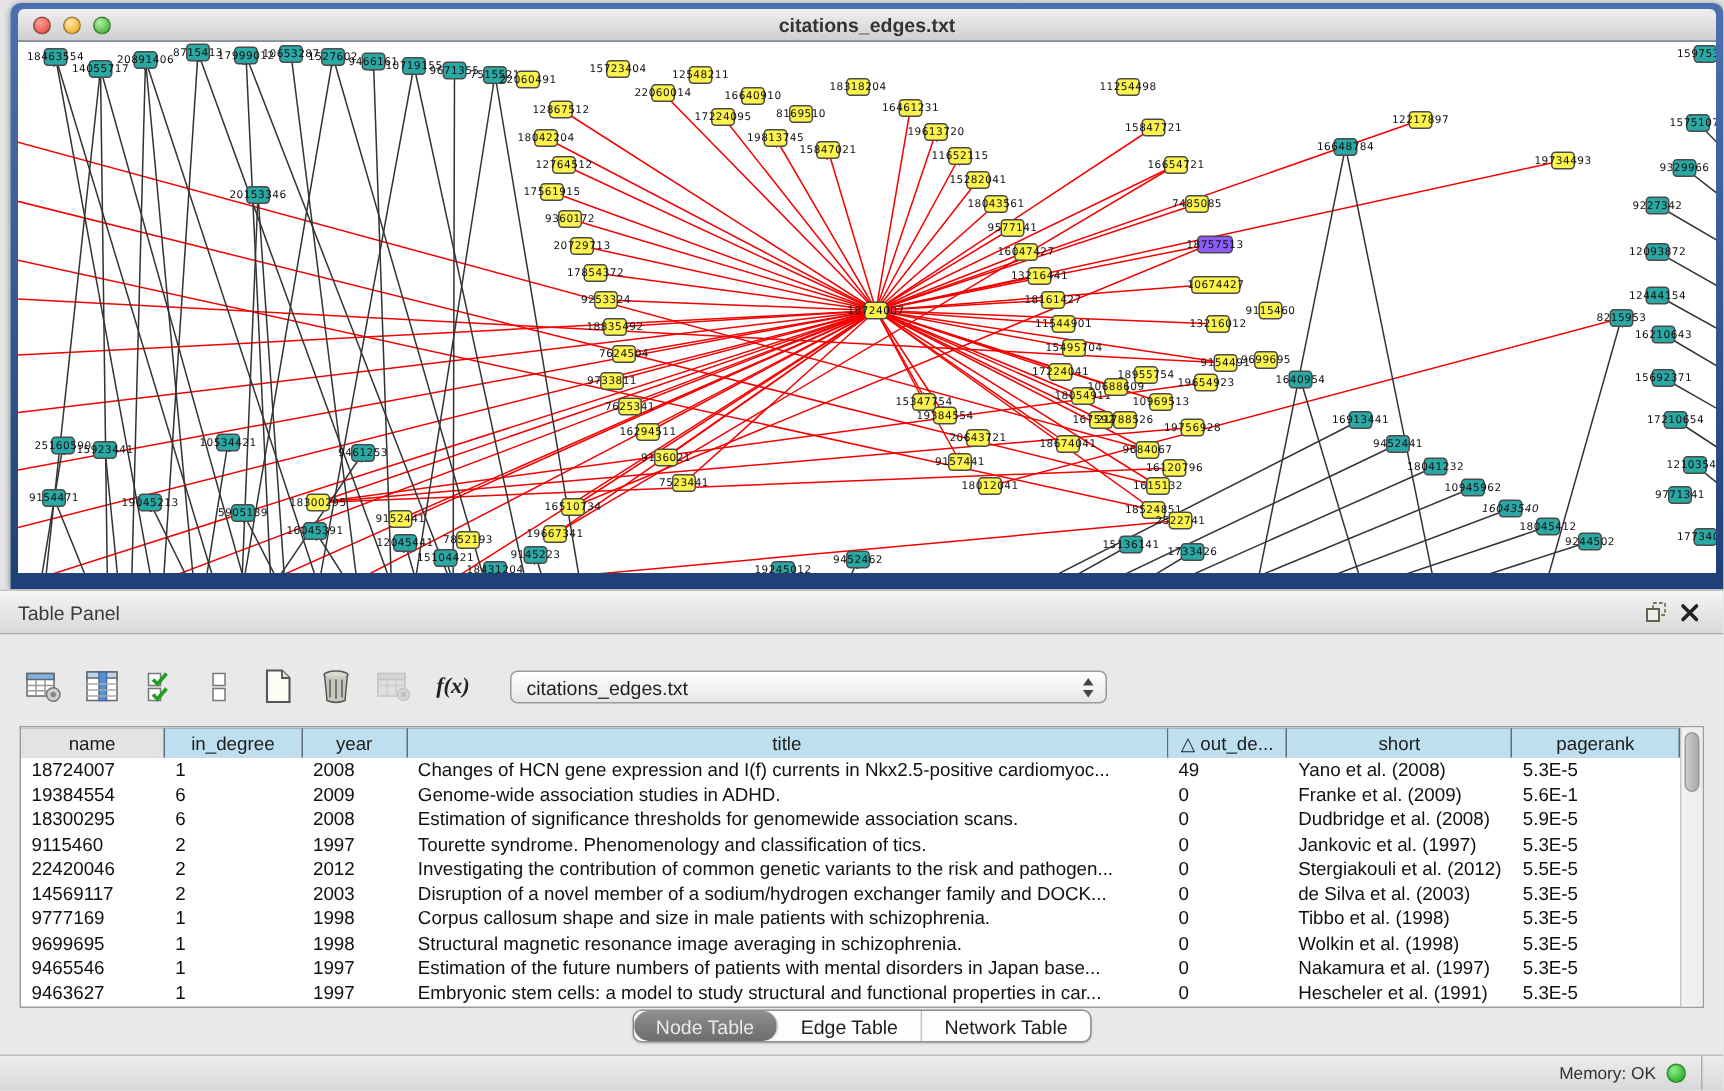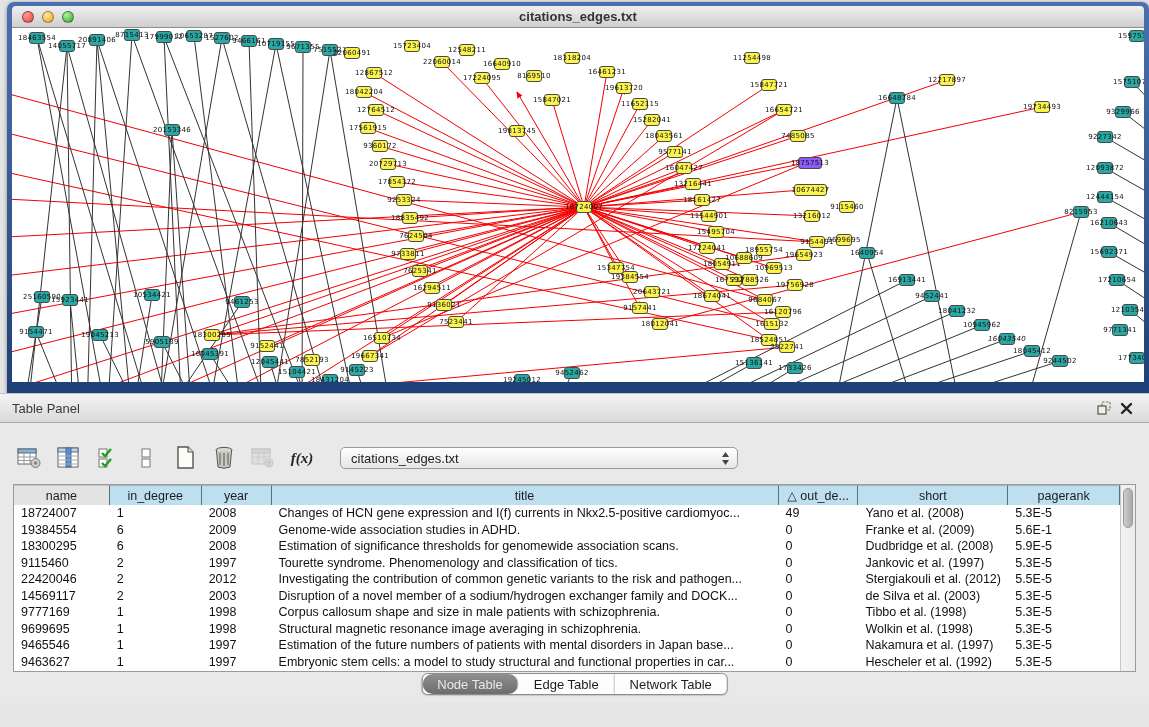--- a/index.html
+++ b/index.html
@@ -335,21 +335,21 @@
           </div>
           <div class="gnode" style="left: 447px; top: 16px; background: rgb(252, 244, 76);">
             <span class="glabel">12548211</span>
           </div>
           <div class="gnode" style="left: 462px; top: 44px; background: rgb(252, 244, 76);">
             <span class="glabel">17224095</span>
           </div>
           <div class="gnode" style="left: 482px; top: 30px; background: rgb(252, 244, 76);">
             <span class="glabel">16640910</span>
           </div>
-          <div class="gnode" style="left: 497px; top: 58px; background: rgb(252, 244, 76); margin-top: 39px;">
+          <div class="gnode" style="left: 497px; top: 58px; background: rgb(252, 244, 76);">
             <span class="glabel">19813745</span>
           </div>
           <div class="gnode" style="left: 514px; top: 42px; background: rgb(252, 244, 76);">
             <span class="glabel">8169510</span>
           </div>
           <div class="gnode" style="left: 532px; top: 66px; background: rgb(252, 244, 76);">
             <span class="glabel">15847021</span>
           </div>
           <div class="gnode" style="left: 552px; top: 24px; background: rgb(252, 244, 76);">
             <span class="glabel">18318204</span>
@@ -792,30 +792,35 @@
               <div class="tcell" style="width: 80px;">0</div>
               <div class="tcell" style="width: 150px;">Nakamura et al. (1997)</div>
               <div class="tcell" style="width: 112px;">5.3E-5</div>
             </div>
             <div class="trow">
               <div class="tcell" style="width: 96px;">9463627</div>
               <div class="tcell" style="width: 92px;">1</div>
               <div class="tcell" style="width: 70px;">1997</div>
               <div class="tcell" style="width: 508px;">Embryonic stem cells: a model to study structural and functional properties in car...</div>
               <div class="tcell" style="width: 80px;">0</div>
-              <div class="tcell" style="width: 150px;">Hescheler et al. (1992)</div>
+              <div class="tcell" style="width: 150px;">Hescheler et al. (1991)</div>
               <div class="tcell" style="width: 112px;">5.3E-5</div>
             </div>
           </div>
       </div>
       <div class="vscroll">
         <div class="vthumb"></div>
       </div>
     </div>
 
     <div class="tabs">
       <div class="tab sel">Node Table</div>
       <div class="tab">Edge Table</div>
       <div class="tab">Network Table</div>
     </div>
   </div>
 
+  <div class="status-bar">
+    <span class="mem-label">Memory: OK</span>
+    <span class="mem-dot"></span>
+    <span class="status-div"></span>
+  </div>
 </div>
 
 </body></html>

